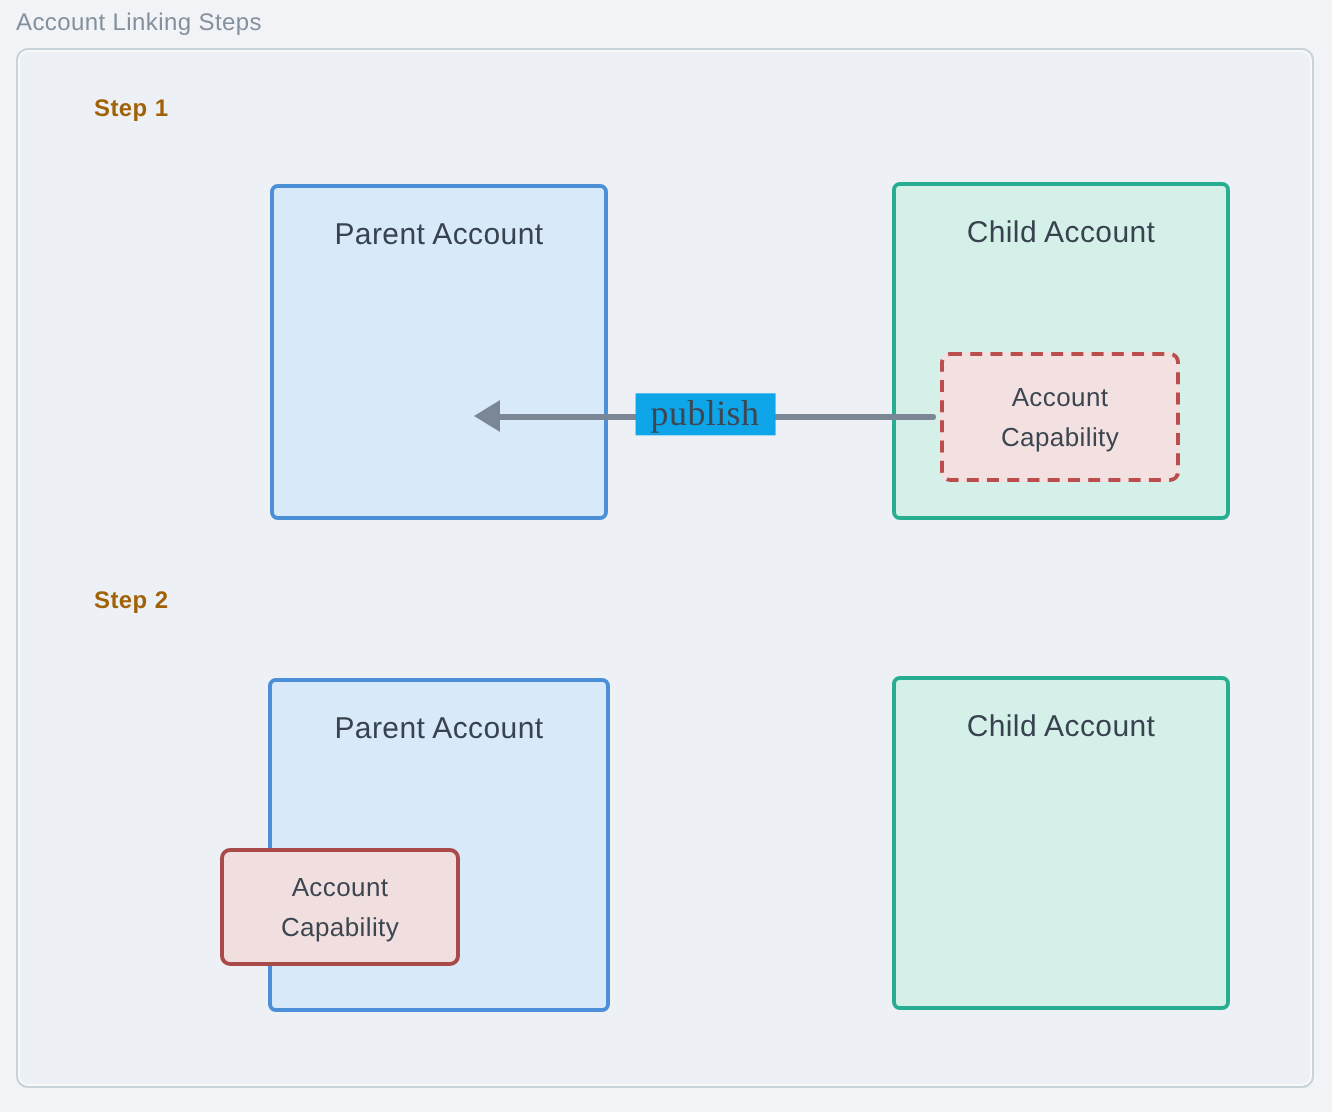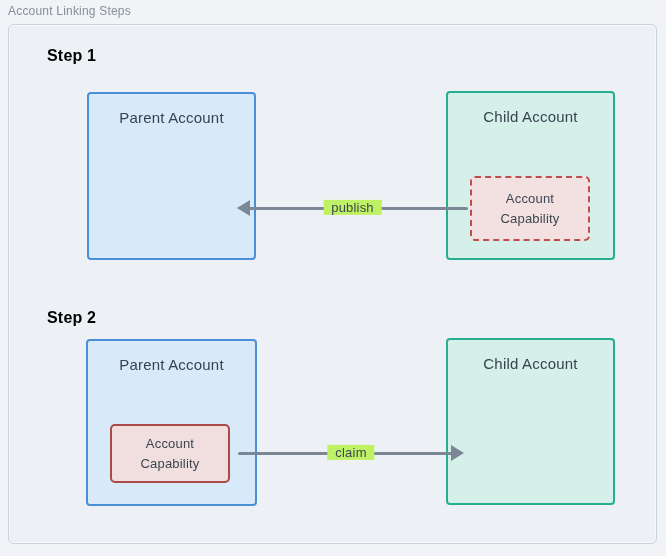--- a/index.html
+++ b/index.html
@@ -22,31 +22,31 @@
     position: absolute; left: 8px; top: 24px;
     width: 649px; height: 520px;
     background: #edf1f5;
     border: 1px solid #c9d3dc;
     border-radius: 6px;
     box-shadow: inset 0 0 0 1px rgba(255,255,255,0.6);
   }
 
   .step-label {
     position: absolute; left: 47px;
-    font-size: 16px; font-weight: 700;
-    color: #000000; letter-spacing: 0.2px;
+    font-size: 12px; font-weight: 700;
+    color: #a16207; letter-spacing: 0.2px;
   }
   .step-label.s1 { top: 47px; }
-  .step-label.s2 { top: 309px; text-align: center; }
+  .step-label.s2 { top: 293px; text-align: center; }
 
   .acct-box {
     position: absolute;
     border-radius: 4px;
   }
-  .acct-box.parent { background: #d8e9f9; border: 2px solid #4a8fd8; }
+  .acct-box.parent { background: #d8e9f9; border: 2px solid #4a8fd8; margin-left: 48px; }
   .acct-box.child  { background: #d5f0e9; border: 2px solid #27ae91; }
 
   .acct-title {
     margin: 12px auto 0 auto;
     width: 112px;
     text-align: center;
     font-size: 15px; line-height: 24px;
     color: #38434f; font-weight: 500;
     letter-spacing: 0.2px;
   }
@@ -87,24 +87,24 @@
   .arrow .head {
     position: absolute; width: 0; height: 0; top: 0;
     border-top: 8px solid transparent;
     border-bottom: 8px solid transparent;
   }
   .arrow .head.left  { left: 0;  border-right: 13px solid #7b8794; }
   .arrow .head.right { right: 0; border-left: 13px solid #7b8794; }
   .arrow .arrow-label {
     position: absolute; left: 50%; top: 50%;
     transform: translate(-50%, -54%);
-    background: #bef264;
+    background: #0ea5e9;
     padding: 0 8px;
-    font-size: 13px; color: #3d4752; font-weight: 500;
-    white-space: nowrap; letter-spacing: 0.2px;
+    font-size: 18px; color: #3d4752; font-weight: 500;
+    white-space: nowrap; letter-spacing: 0.2px; font-family: Liberation Serif, serif;
   }
   .arrow.publish { left: 237px; top: 200px; width: 231px; }
   .arrow.publish .line { left: 12px; right: 0; }
   .arrow.claim   { left: 238px; top: 445px; width: 226px; }
   .arrow.claim .line { left: 0; right: 12px; }
 </style>
 </head>
 <body>
 
 <div class="stage">
@@ -142,19 +142,14 @@
 
   <div class="inner-box rose-solid b-cap2">
     <div class="inner-label">Account Capability</div>
   </div>
 
   <div class="acct-box child c2">
     <div class="acct-title">Child Account</div>
   </div>
 
 
-  <div class="arrow claim">
-    <div class="line"></div>
-    <div class="head right"></div>
-    <span class="arrow-label">claim</span>
-  </div>
 
 </div>
 
 </body></html>

